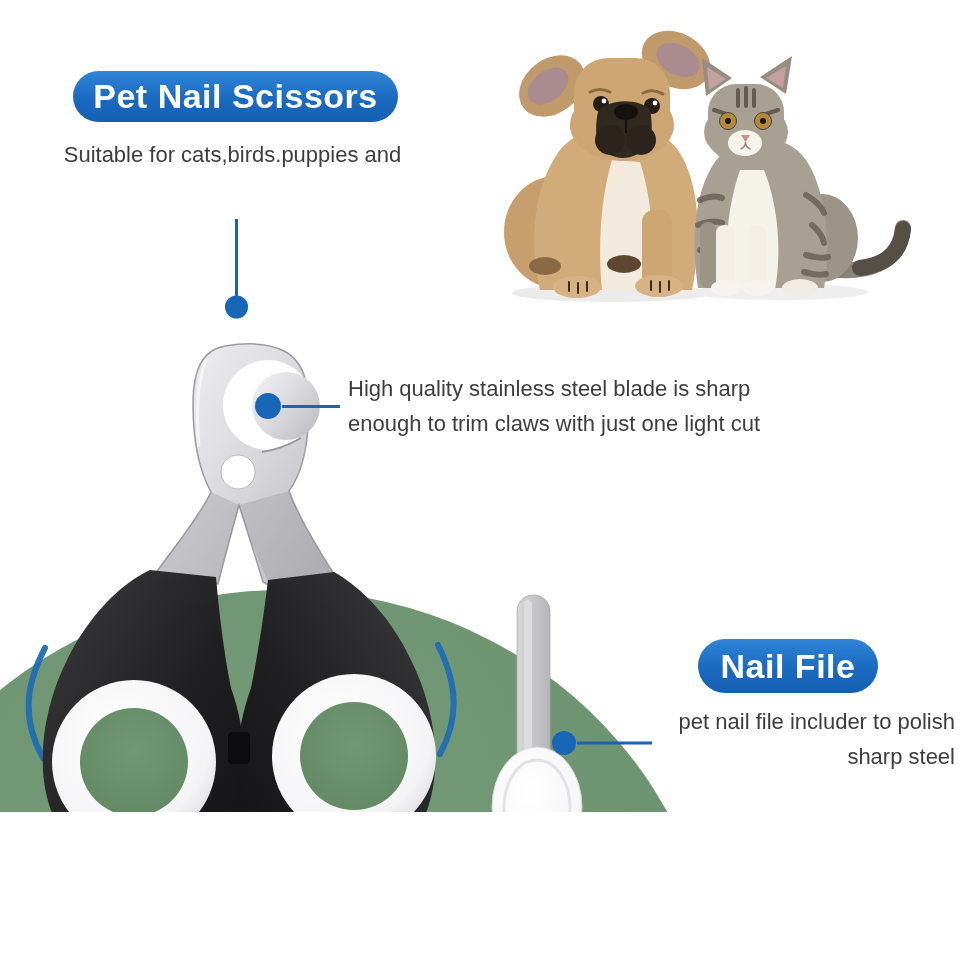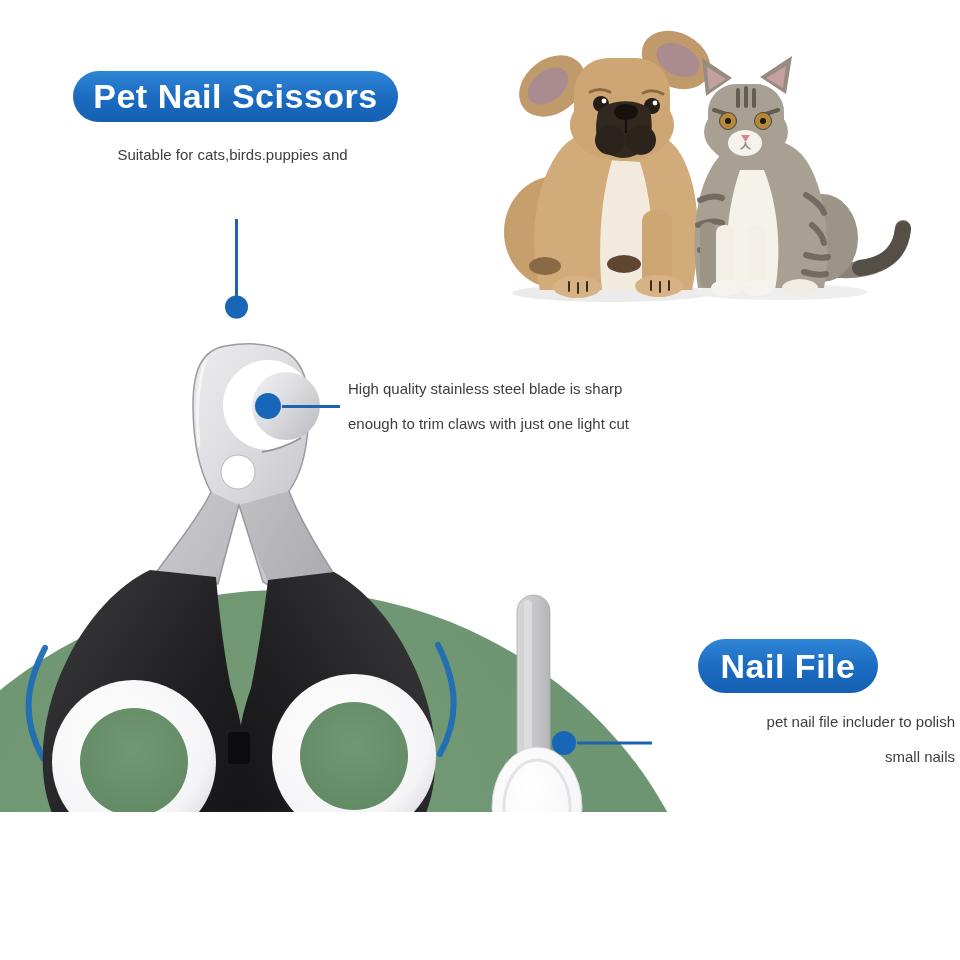--- a/index.html
+++ b/index.html
@@ -10,21 +10,21 @@
   .scene{position:absolute;left:0;top:0;z-index:1;}
   .overlay{position:absolute;z-index:2;}
   .banner{
     display:flex;align-items:center;justify-content:center;
     background:linear-gradient(180deg,#2f85d6 0%,#1a6ac0 55%,#1560b2 100%);
     color:#ffffff;font-weight:bold;border-radius:27px;
     letter-spacing:0.5px;
   }
   .banner-scissors{left:73px;top:71px;width:325px;height:51px;font-size:34px;}
   .banner-file{left:698px;top:639px;width:180px;height:54px;font-size:34px;}
-  .caption{color:#3d3d3d;font-size:15px;line-height:35px;}
+  .caption{color:#3d3d3d;font-size:22px;line-height:35px;}
   .caption span{display:block;}
   .caption-scissors{left:20px;top:137px;width:425px;text-align:center;}
   .caption-blade{left:348px;top:371px;width:480px;text-align:left;}
   .caption-file{left:630px;top:704px;width:325px;text-align:right;}
 </style>
 </head>
 <body>
 
 <div class="stage">
 
@@ -241,16 +241,16 @@
     <span>High quality stainless steel blade is sharp</span>
     <span>enough to trim claws with just one light cut</span>
   </div>
 
   <div class="overlay banner banner-file">
     <span>Nail File</span>
   </div>
 
   <div class="overlay caption caption-file">
     <span>pet nail file includer to polish</span>
-    <span>small nails</span>
+    <span>sharp steel</span>
   </div>
 
 </div>
 
 </body></html>

